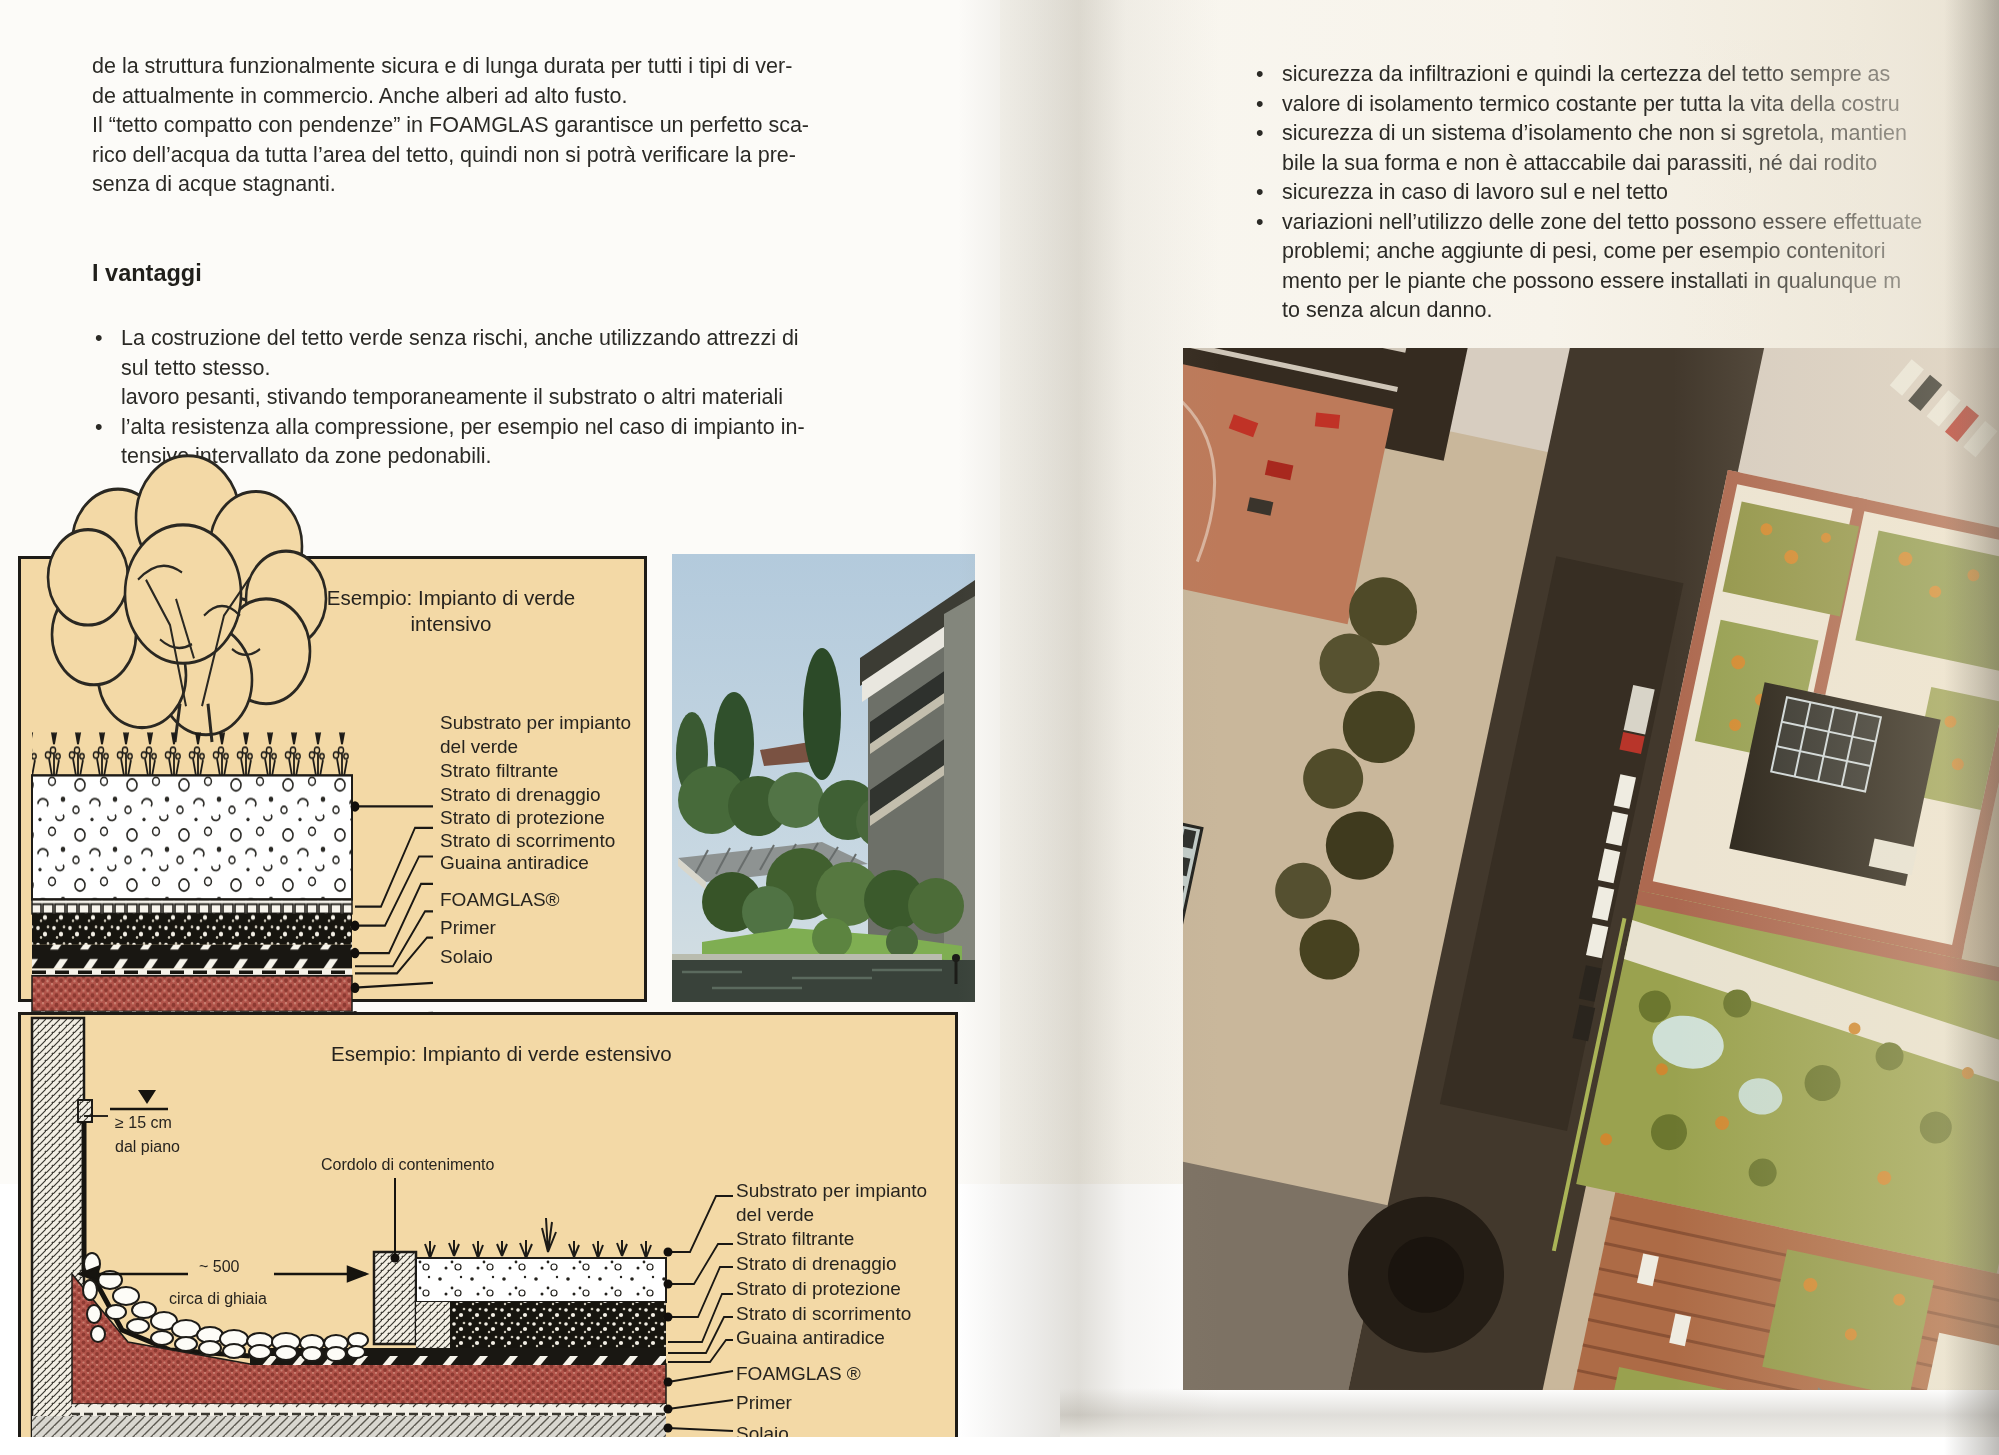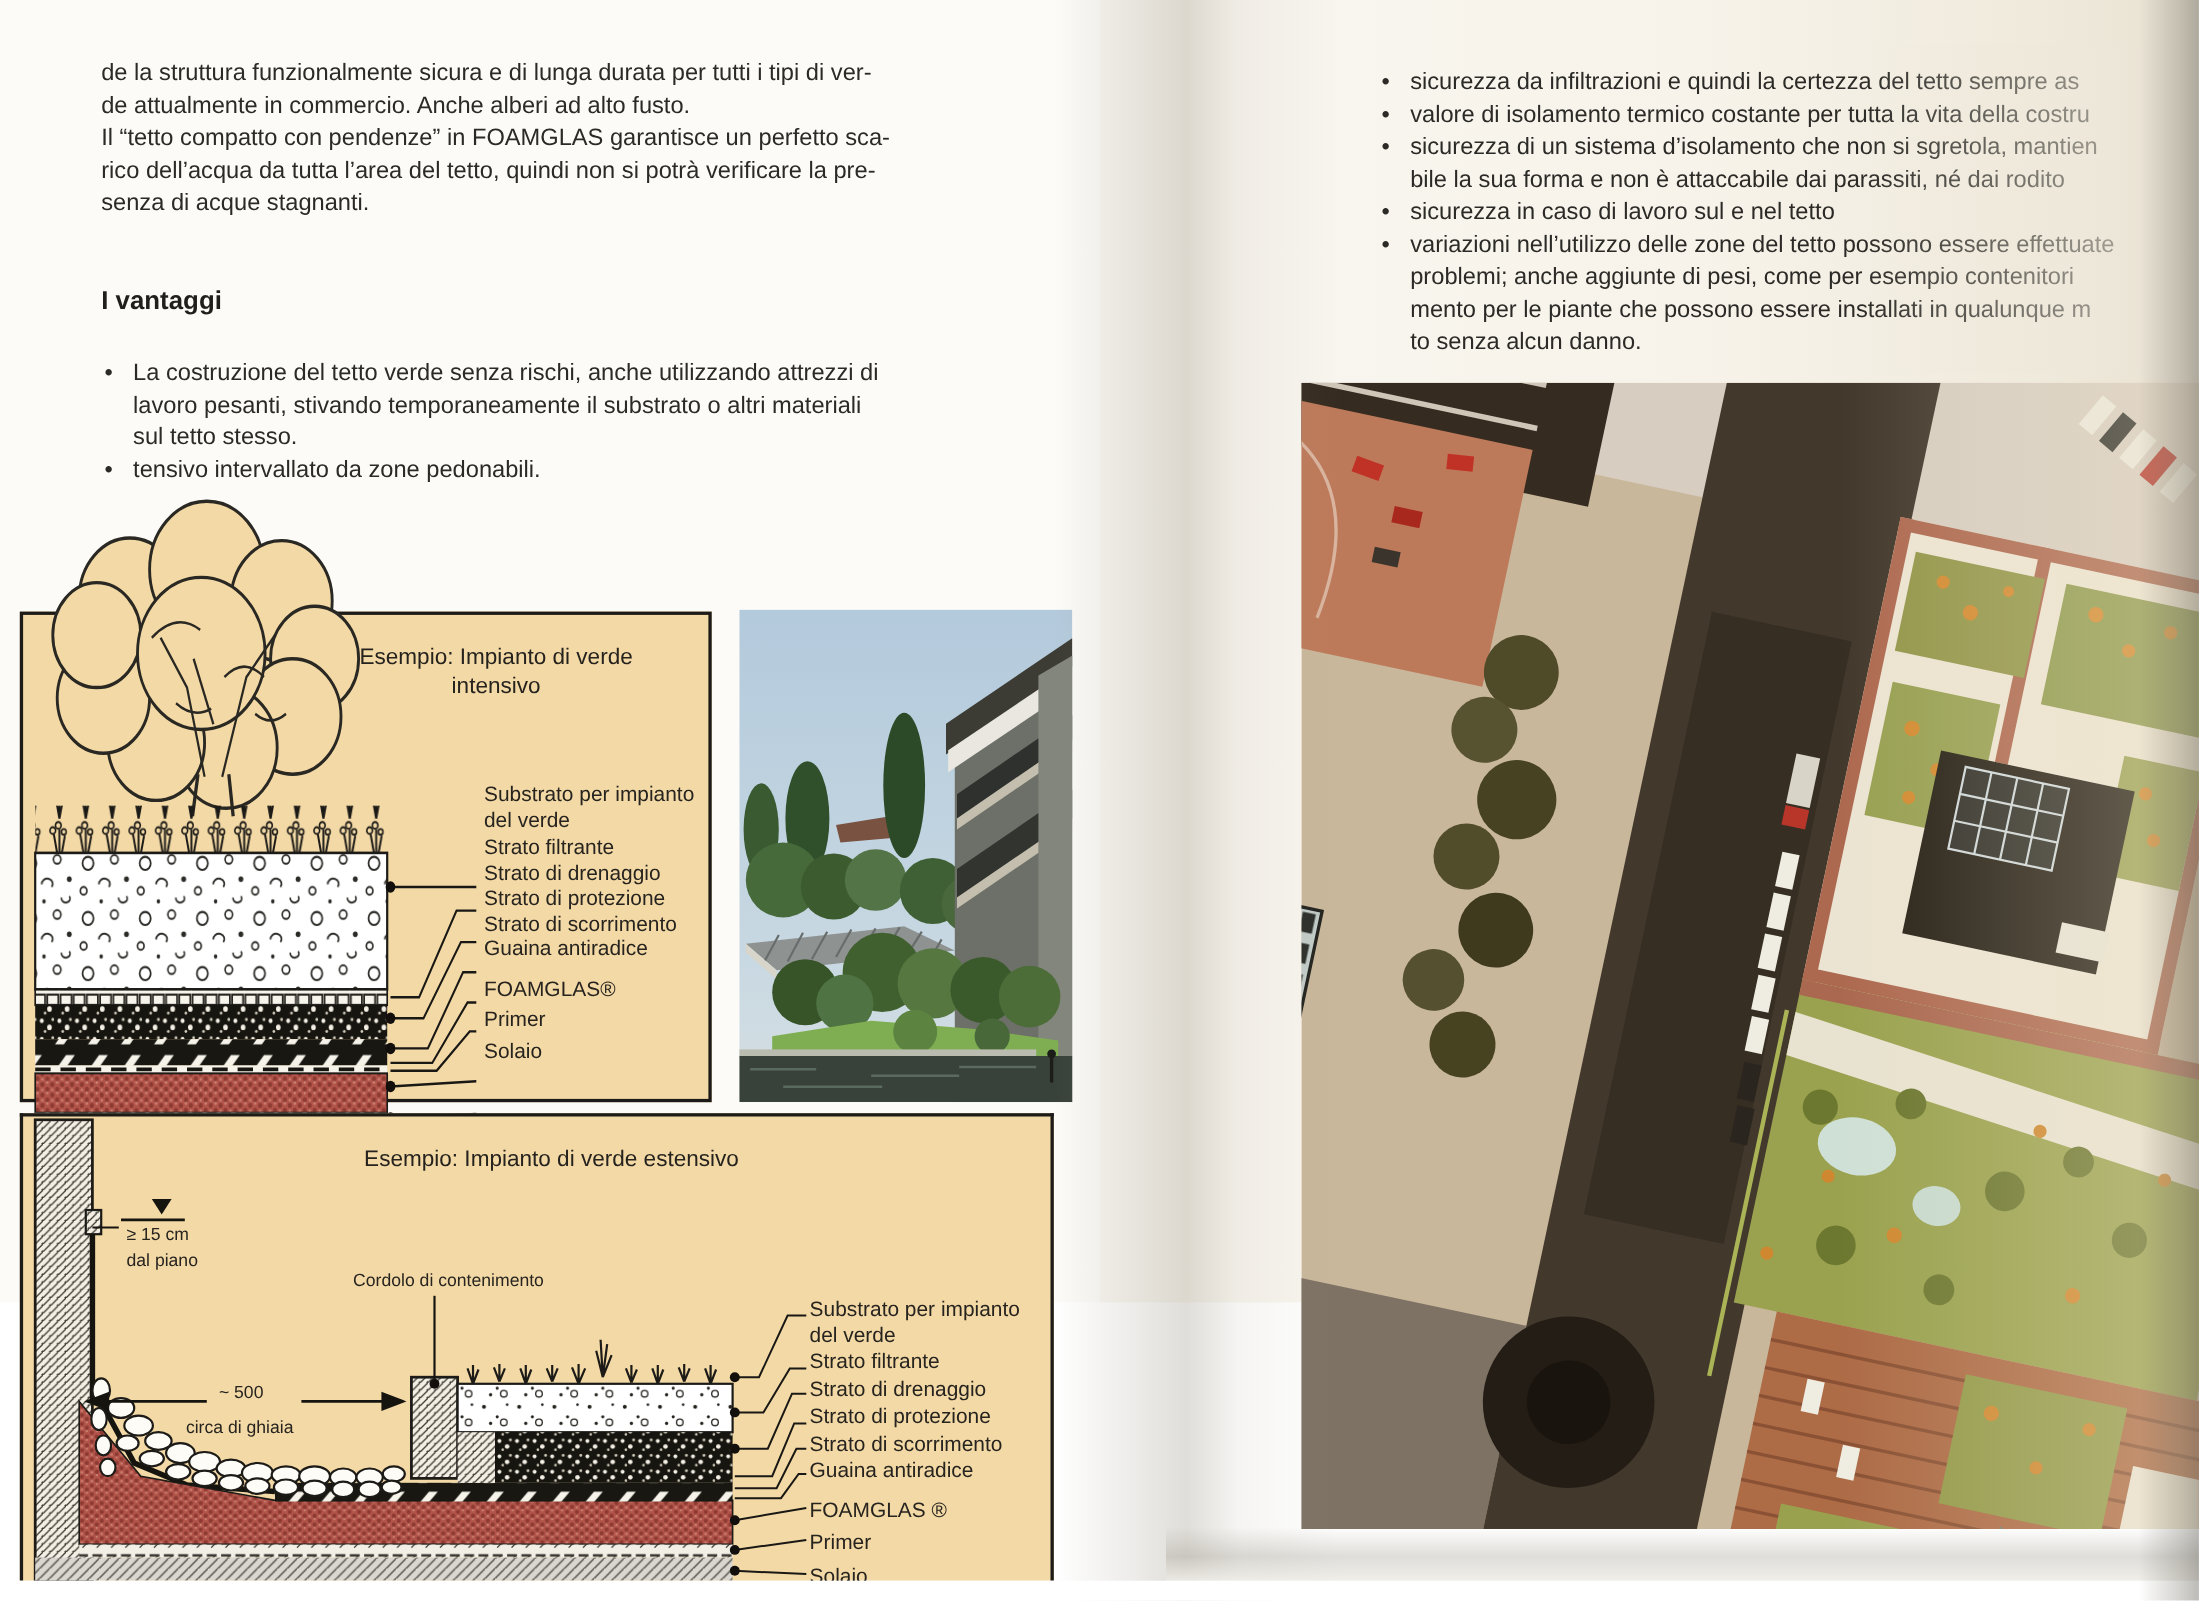--- a/index.html
+++ b/index.html
@@ -45,27 +45,28 @@
     <div class="line">senza di acque stagnanti.</div>
   </div>
 
   <div class="abs heading" style="left:92px;top:260px;">I vantaggi</div>
 
   <div class="abs txt" style="left:95px;top:324px;">
     <div class="brow">
       <span class="bmark">•</span>
       <div>
         <div class="line">La costruzione del tetto verde senza rischi, anche utilizzando attrezzi di</div>
+        <div class="line">sul tetto stesso.</div>
         <div class="line">lavoro pesanti, stivando temporaneamente il substrato o altri materiali</div>
-        <div class="line">sul tetto stesso.</div>
       </div>
     </div>
     <div class="brow">
       <span class="bmark">•</span>
       <div>
+        <div class="line">l’alta resistenza alla compressione, per esempio nel caso di impianto in-</div>
         <div class="line">tensivo intervallato da zone pedonabili.</div>
       </div>
     </div>
   </div>
 
   <div class="diagram" style="left:18px;top:556px;width:629px;height:446px;">
     <svg style="position:absolute;left:-3px;top:-89px;" width="629" height="532" viewBox="0 -86 629 446" preserveAspectRatio="none" overflow="visible">
       <defs>
         <pattern id="soilp" width="52" height="42" patternUnits="userSpaceOnUse">
           <rect width="52" height="42" fill="#ffffff"></rect>

